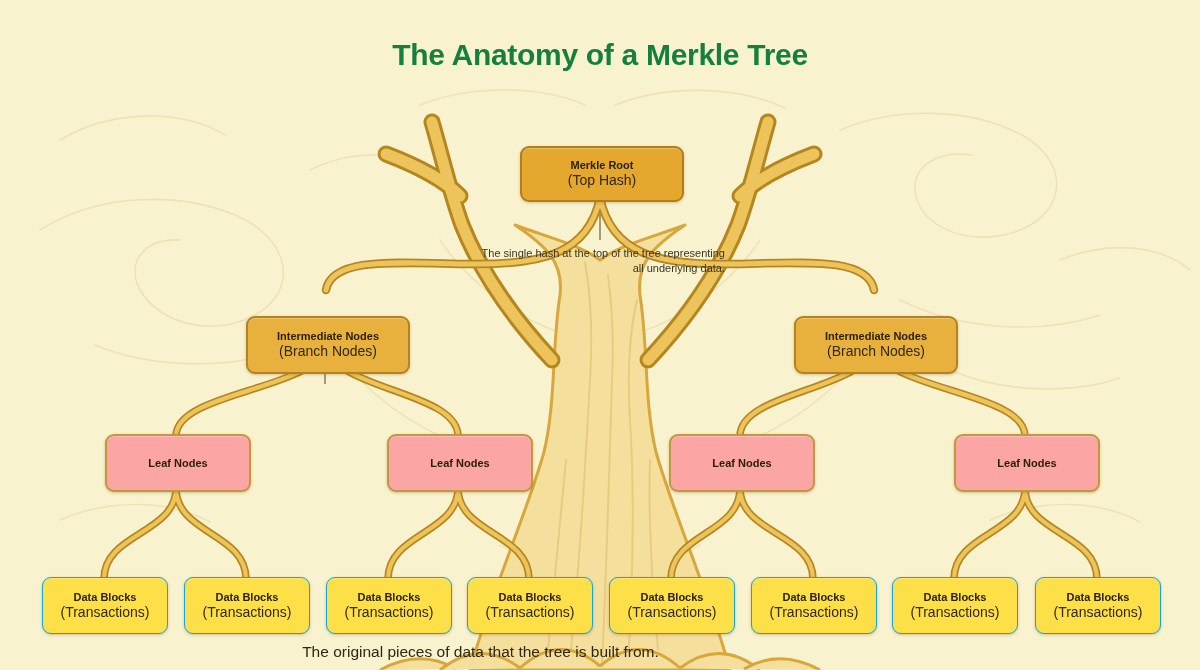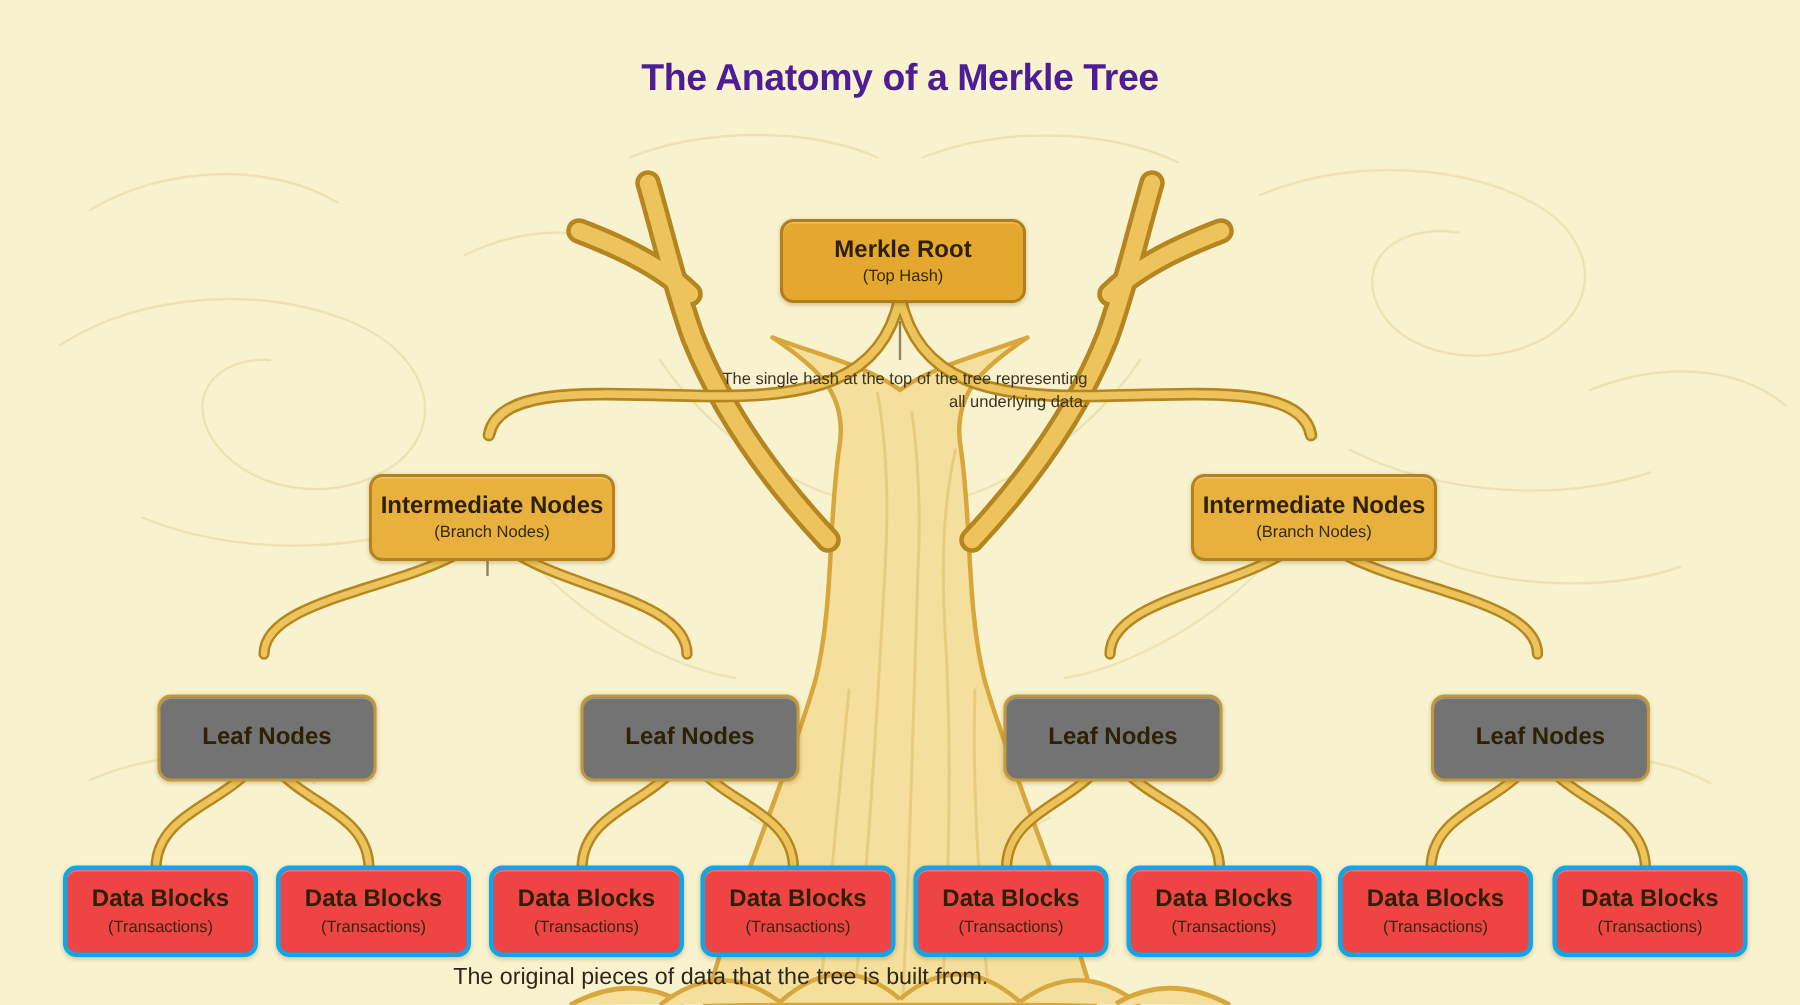--- a/index.html
+++ b/index.html
@@ -7,35 +7,35 @@
     position:relative;
     width:1200px;height:670px;
     background:#F9F2CF;
     overflow:hidden;
     font-family:"Liberation Sans", sans-serif;
   }
   .decor{position:absolute;left:0;top:0;}
   .title{
     position:absolute;left:0;top:38px;width:1200px;
     margin:0;text-align:center;
-    font-size:25px;font-weight:700;color:#4c1d95;letter-spacing:-0.3px;
+    font-size:30px;font-weight:700;color:#15803d;letter-spacing:-0.3px;
   }
   .node{
     position:absolute;
     border-radius:9px;
     display:flex;flex-direction:column;align-items:center;justify-content:center;
     text-align:center;line-height:1.28;
     box-shadow:0 1px 3px rgba(112,78,8,.30), inset 0 1px 0 rgba(255,255,255,.25);
   }
-  .node .t1{font-size:16px;font-weight:700;color:#2c2104;}
-  .node .t2{font-size:11px;font-weight:400;color:#33280a;}
+  .node .t1{font-size:11px;font-weight:700;color:#2c2104;}
+  .node .t2{font-size:14px;font-weight:400;color:#33280a;}
   .lvl-root{background:#E5A82E;border:2px solid #B27E1C;}
   .lvl-mid{background:#E8B13E;border:2px solid #B4831F;margin-top:28px;}
-  .lvl-leaf{background:#737373;border:2px solid #C2983C;margin-top:29px;}
-  .lvl-data{background:#ef4444;border:3px solid #0ea5e9;}
+  .lvl-leaf{background:#fca5a5;border:2px solid #C2983C;}
+  .lvl-data{background:#fde047;border:1px solid #0ea5e9;}
   .annotation{
     position:absolute;text-align:right;
     font-size:11px;line-height:1.38;color:#3a341f;
   }
   .caption{
     position:absolute;left:0;top:643px;width:961px;text-align:center;
     font-size:15.5px;color:#2e2715;font-weight:400;
   }
 </style>
 </head>

